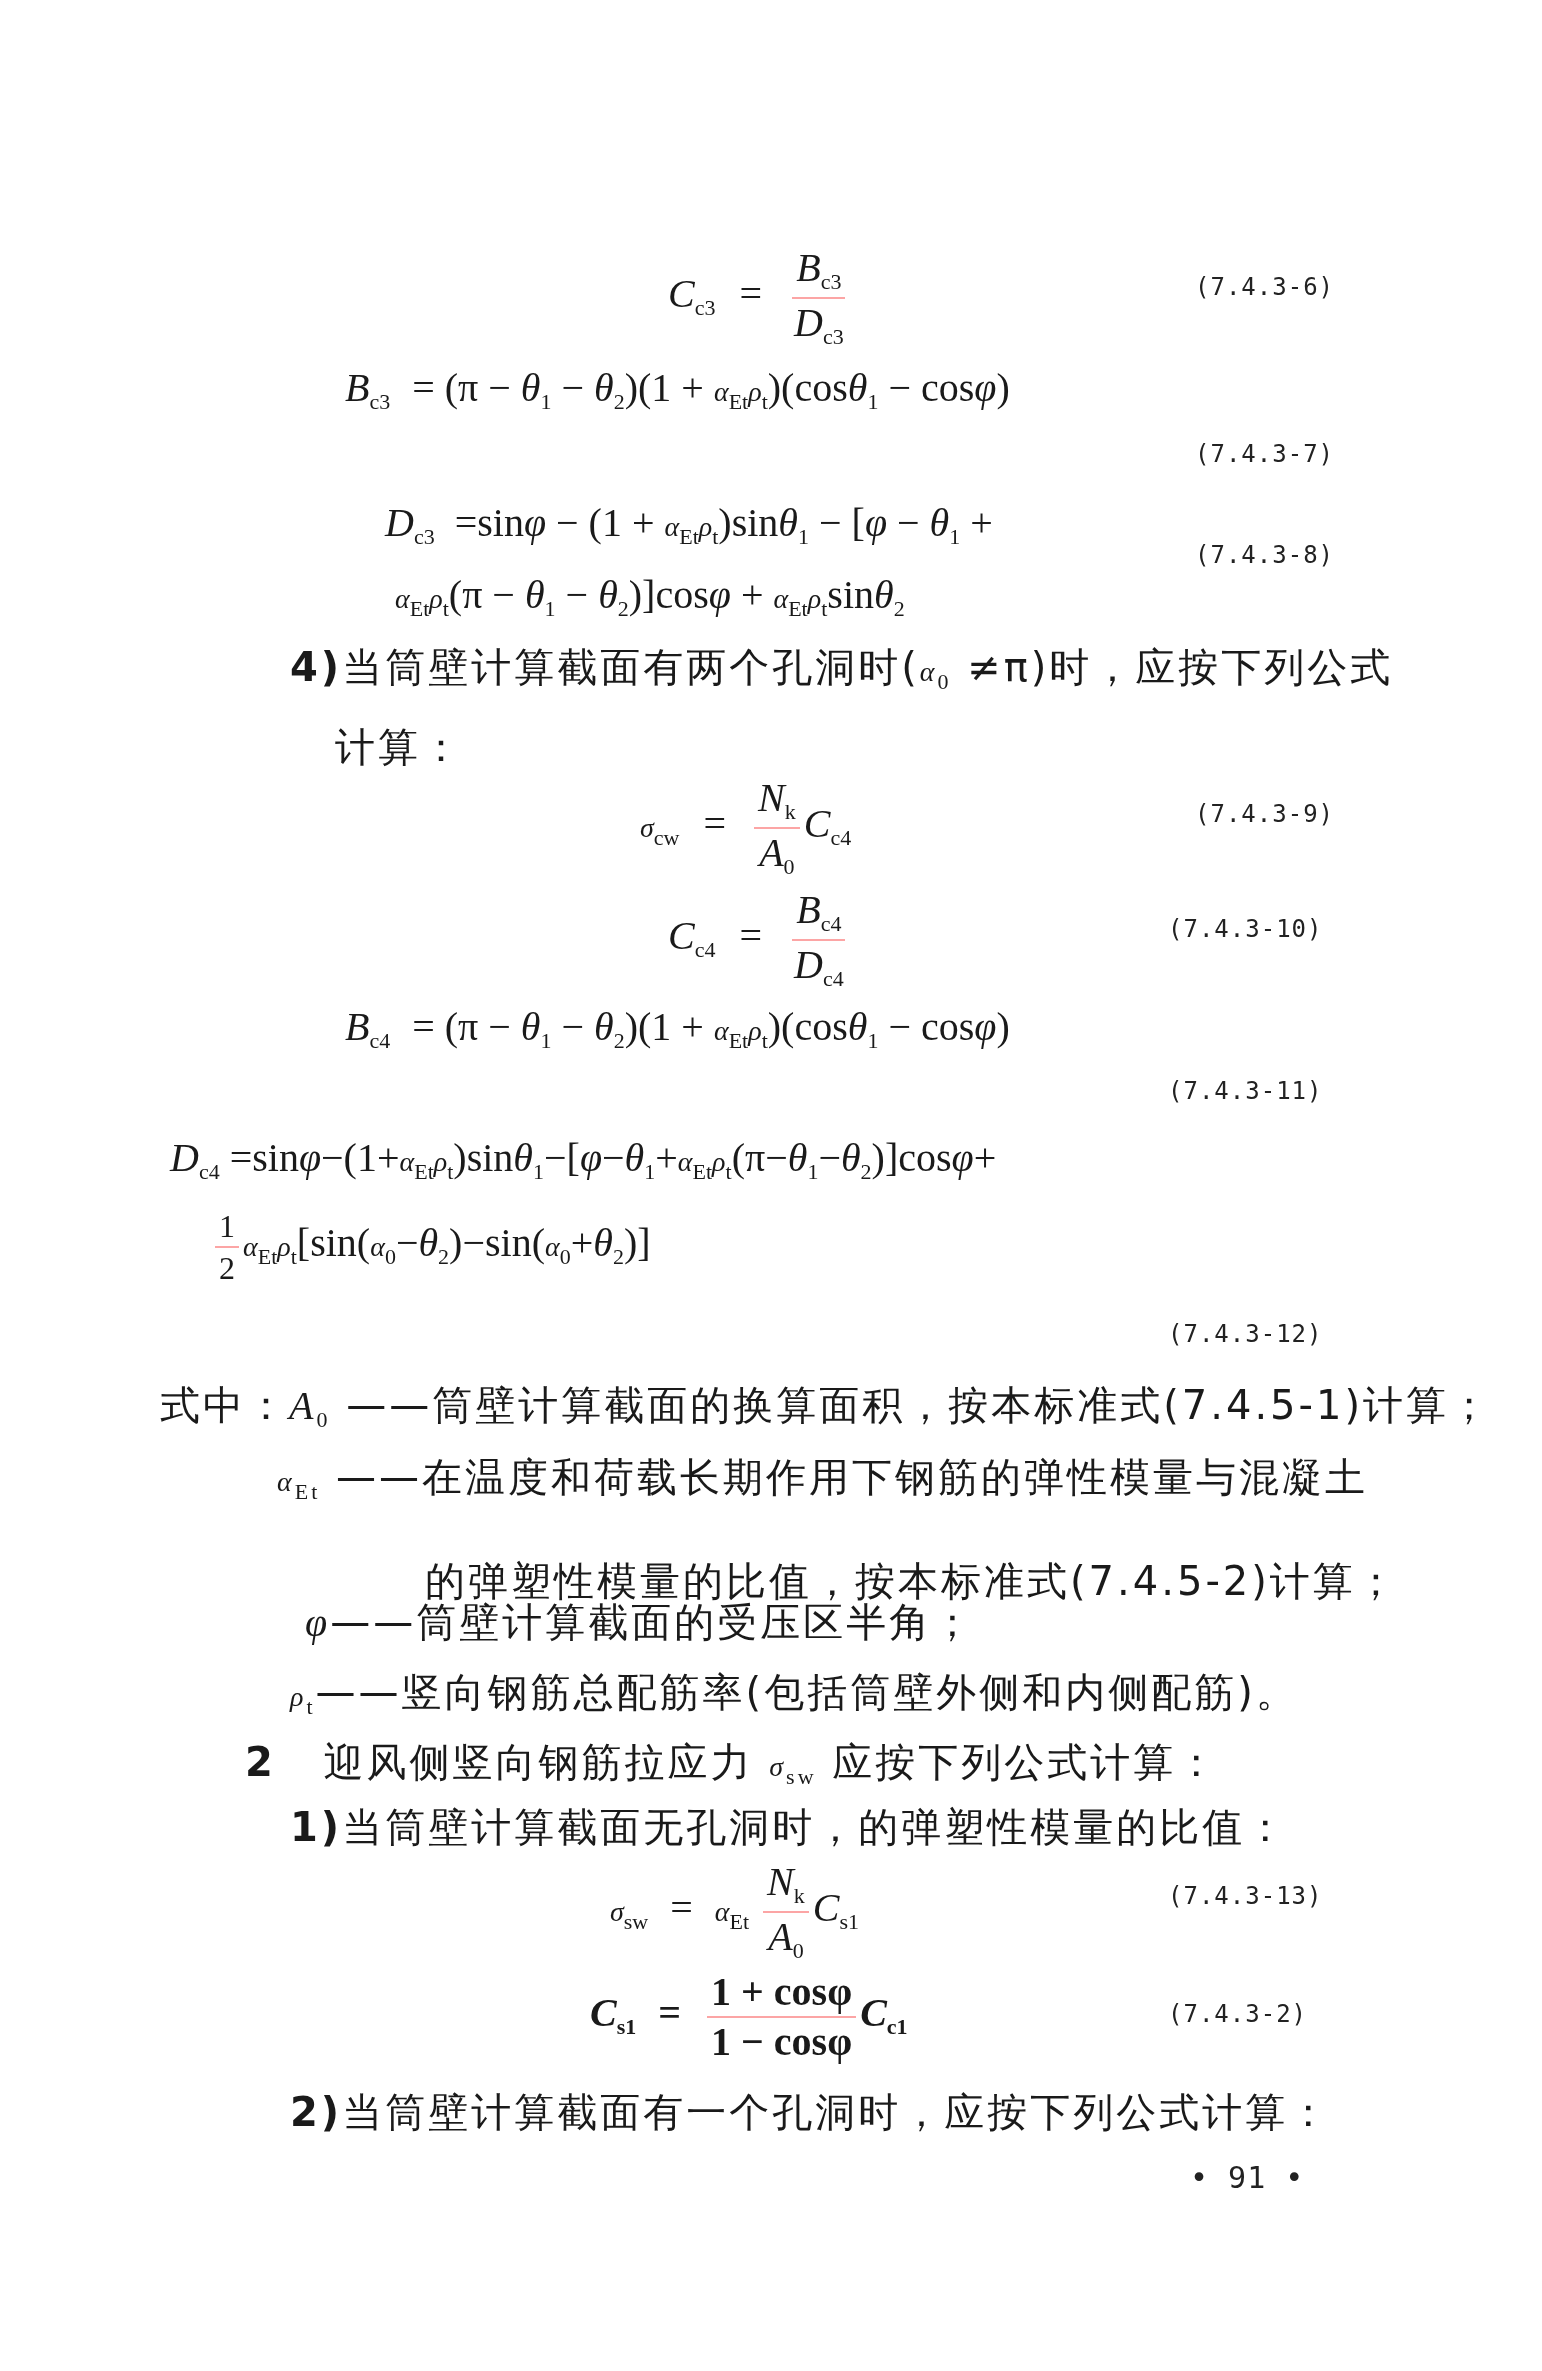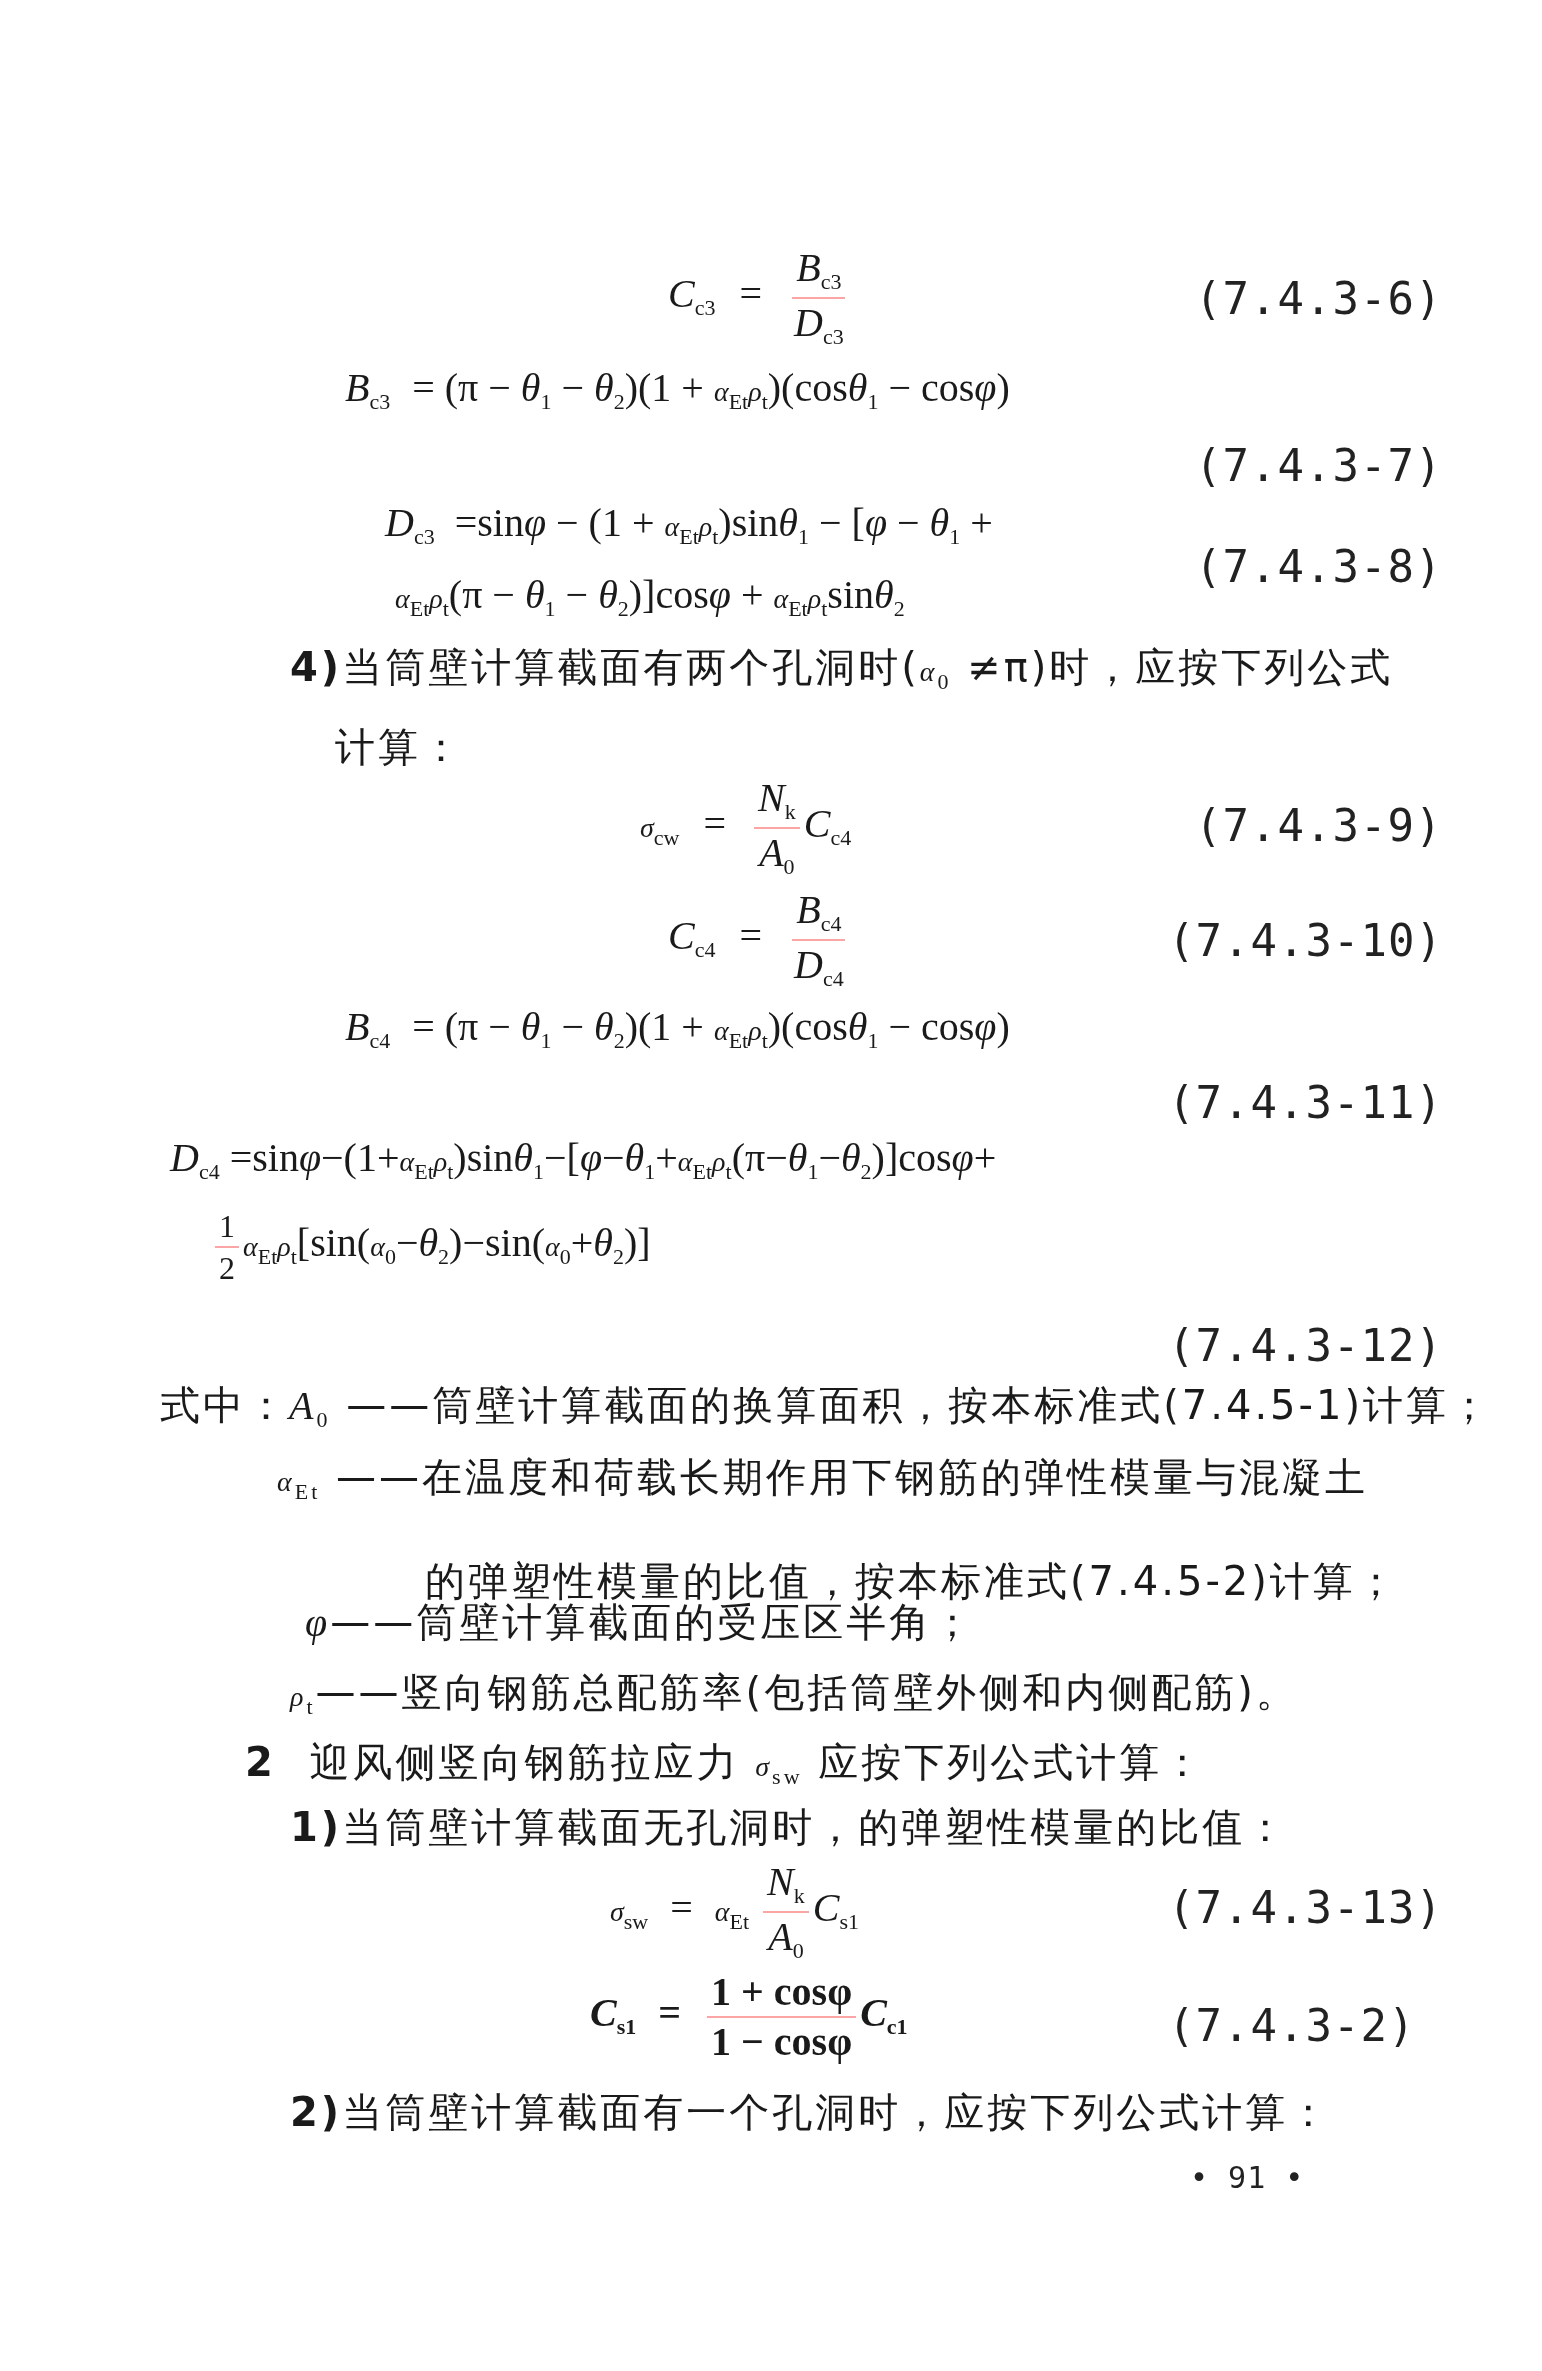--- a/index.html
+++ b/index.html
@@ -3,21 +3,21 @@
 <meta charset="utf-8">
 <style>
   html, body { margin:0; padding:0; background:#ffffff; }
   body { width:1542px; height:2371px; position:relative; overflow:hidden;
          font-family:"DejaVu Serif", "Liberation Serif", serif; color:#1a1a1a; }
   .abs { position:absolute; white-space:nowrap;text-align:center; }
   .math { font-family:"Liberation Serif", "DejaVu Serif", serif; font-size:40px; line-height:1; }
   .math i { font-style:italic; }
   .sub { font-size:22px; vertical-align:-8px; font-style:normal; }
   .small { font-size:28px; }
-  .eqno { font-family:"DejaVu Sans Mono", "Liberation Mono", monospace; font-size:44px; letter-spacing:1px; color:#222; }
+  .eqno { font-family:"DejaVu Sans Mono", "Liberation Mono", monospace; font-size:24px; letter-spacing:1px; color:#222; }
   .cn { font-family:"DejaVu Sans", "Liberation Sans", sans-serif; font-size:40px; letter-spacing:3px; }
   .frac { display:inline-flex; flex-direction:column; align-items:center; vertical-align:middle; margin:0 4px; }
   .frac .num { padding:0 4px 4px 4px; border-bottom:2px solid #fca5a5; }
   .frac .den { padding:4px 4px 0 4px; }
   .bold { font-weight:bold; }
 </style>
 </head>
 <body>
 
 <div class="abs math" style="left:668px; top:248px;">
@@ -99,21 +99,21 @@
 <div class="abs cn" style="left:425px; top:1525px;margin-top:29px;">的弹塑性模量的比值，按本标准式(7.4.5-2)计算；</div>
 <div class="abs cn" style="left:305px; top:1595px;">
   <span class="math"><i>φ</i></span><span>——筒壁计算截面的受压区半角；</span>
 </div>
 <div class="abs cn" style="left:290px; top:1665px;">
   <span class="math"><i class="small">ρ</i><span class="sub">t</span></span><span>——竖向钢筋总配筋率(包括筒壁外侧和内侧配筋)。</span>
 </div>
 
 <div class="abs cn" style="left:245px; top:1735px;">
   <span class="bold">2</span>
-  <span style="margin-left:18px;font-family:Liberation Mono, monospace;">迎风侧竖向钢筋拉应力</span>
+  <span style="margin-left:32px;font-family:Liberation Mono, monospace;">迎风侧竖向钢筋拉应力</span>
   <span class="math"><i class="small">σ</i><span class="sub">sw</span></span>
   <span>应按下列公式计算：</span>
 </div>
 <div class="abs cn" style="left:290px; top:1800px;">
   <span class="bold">1)</span><span>当筒壁计算截面无孔洞时，的弹塑性模量的比值：</span>
 </div>
 
 <div class="abs math" style="left:610px; top:1862px;">
   <i class="small">σ</i><span class="sub">sw</span>
   <span style="margin:0 12px;">=</span>

